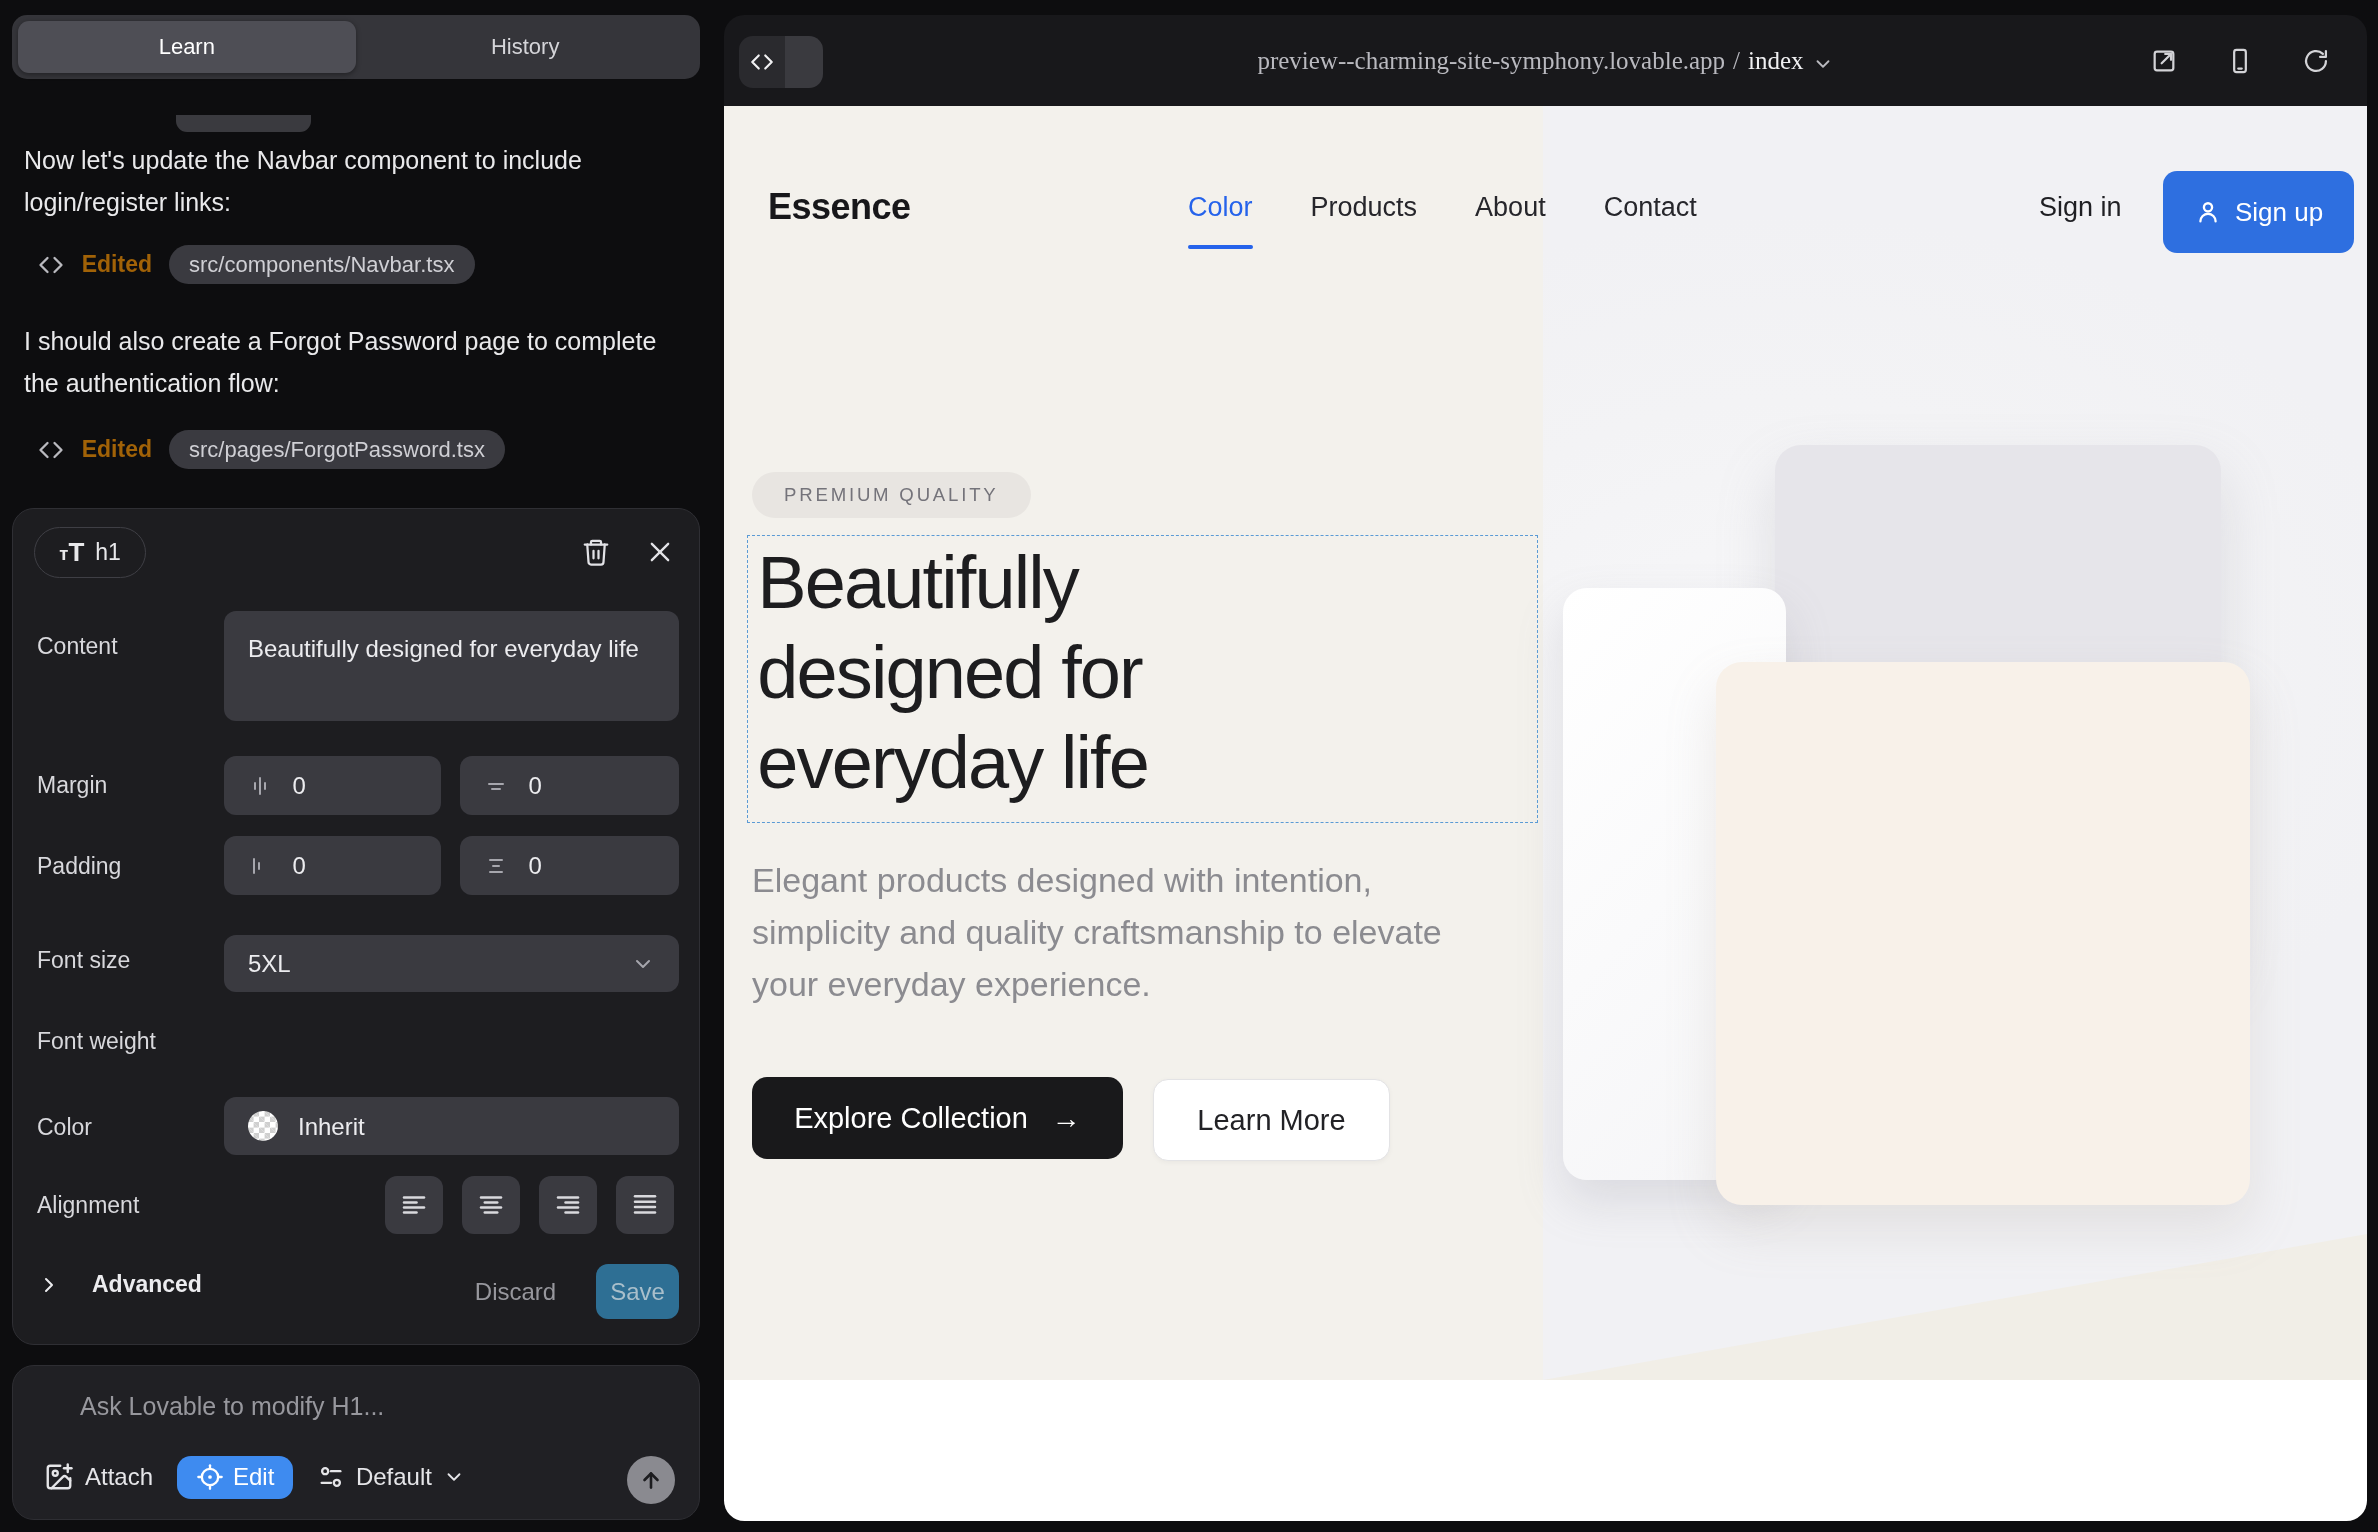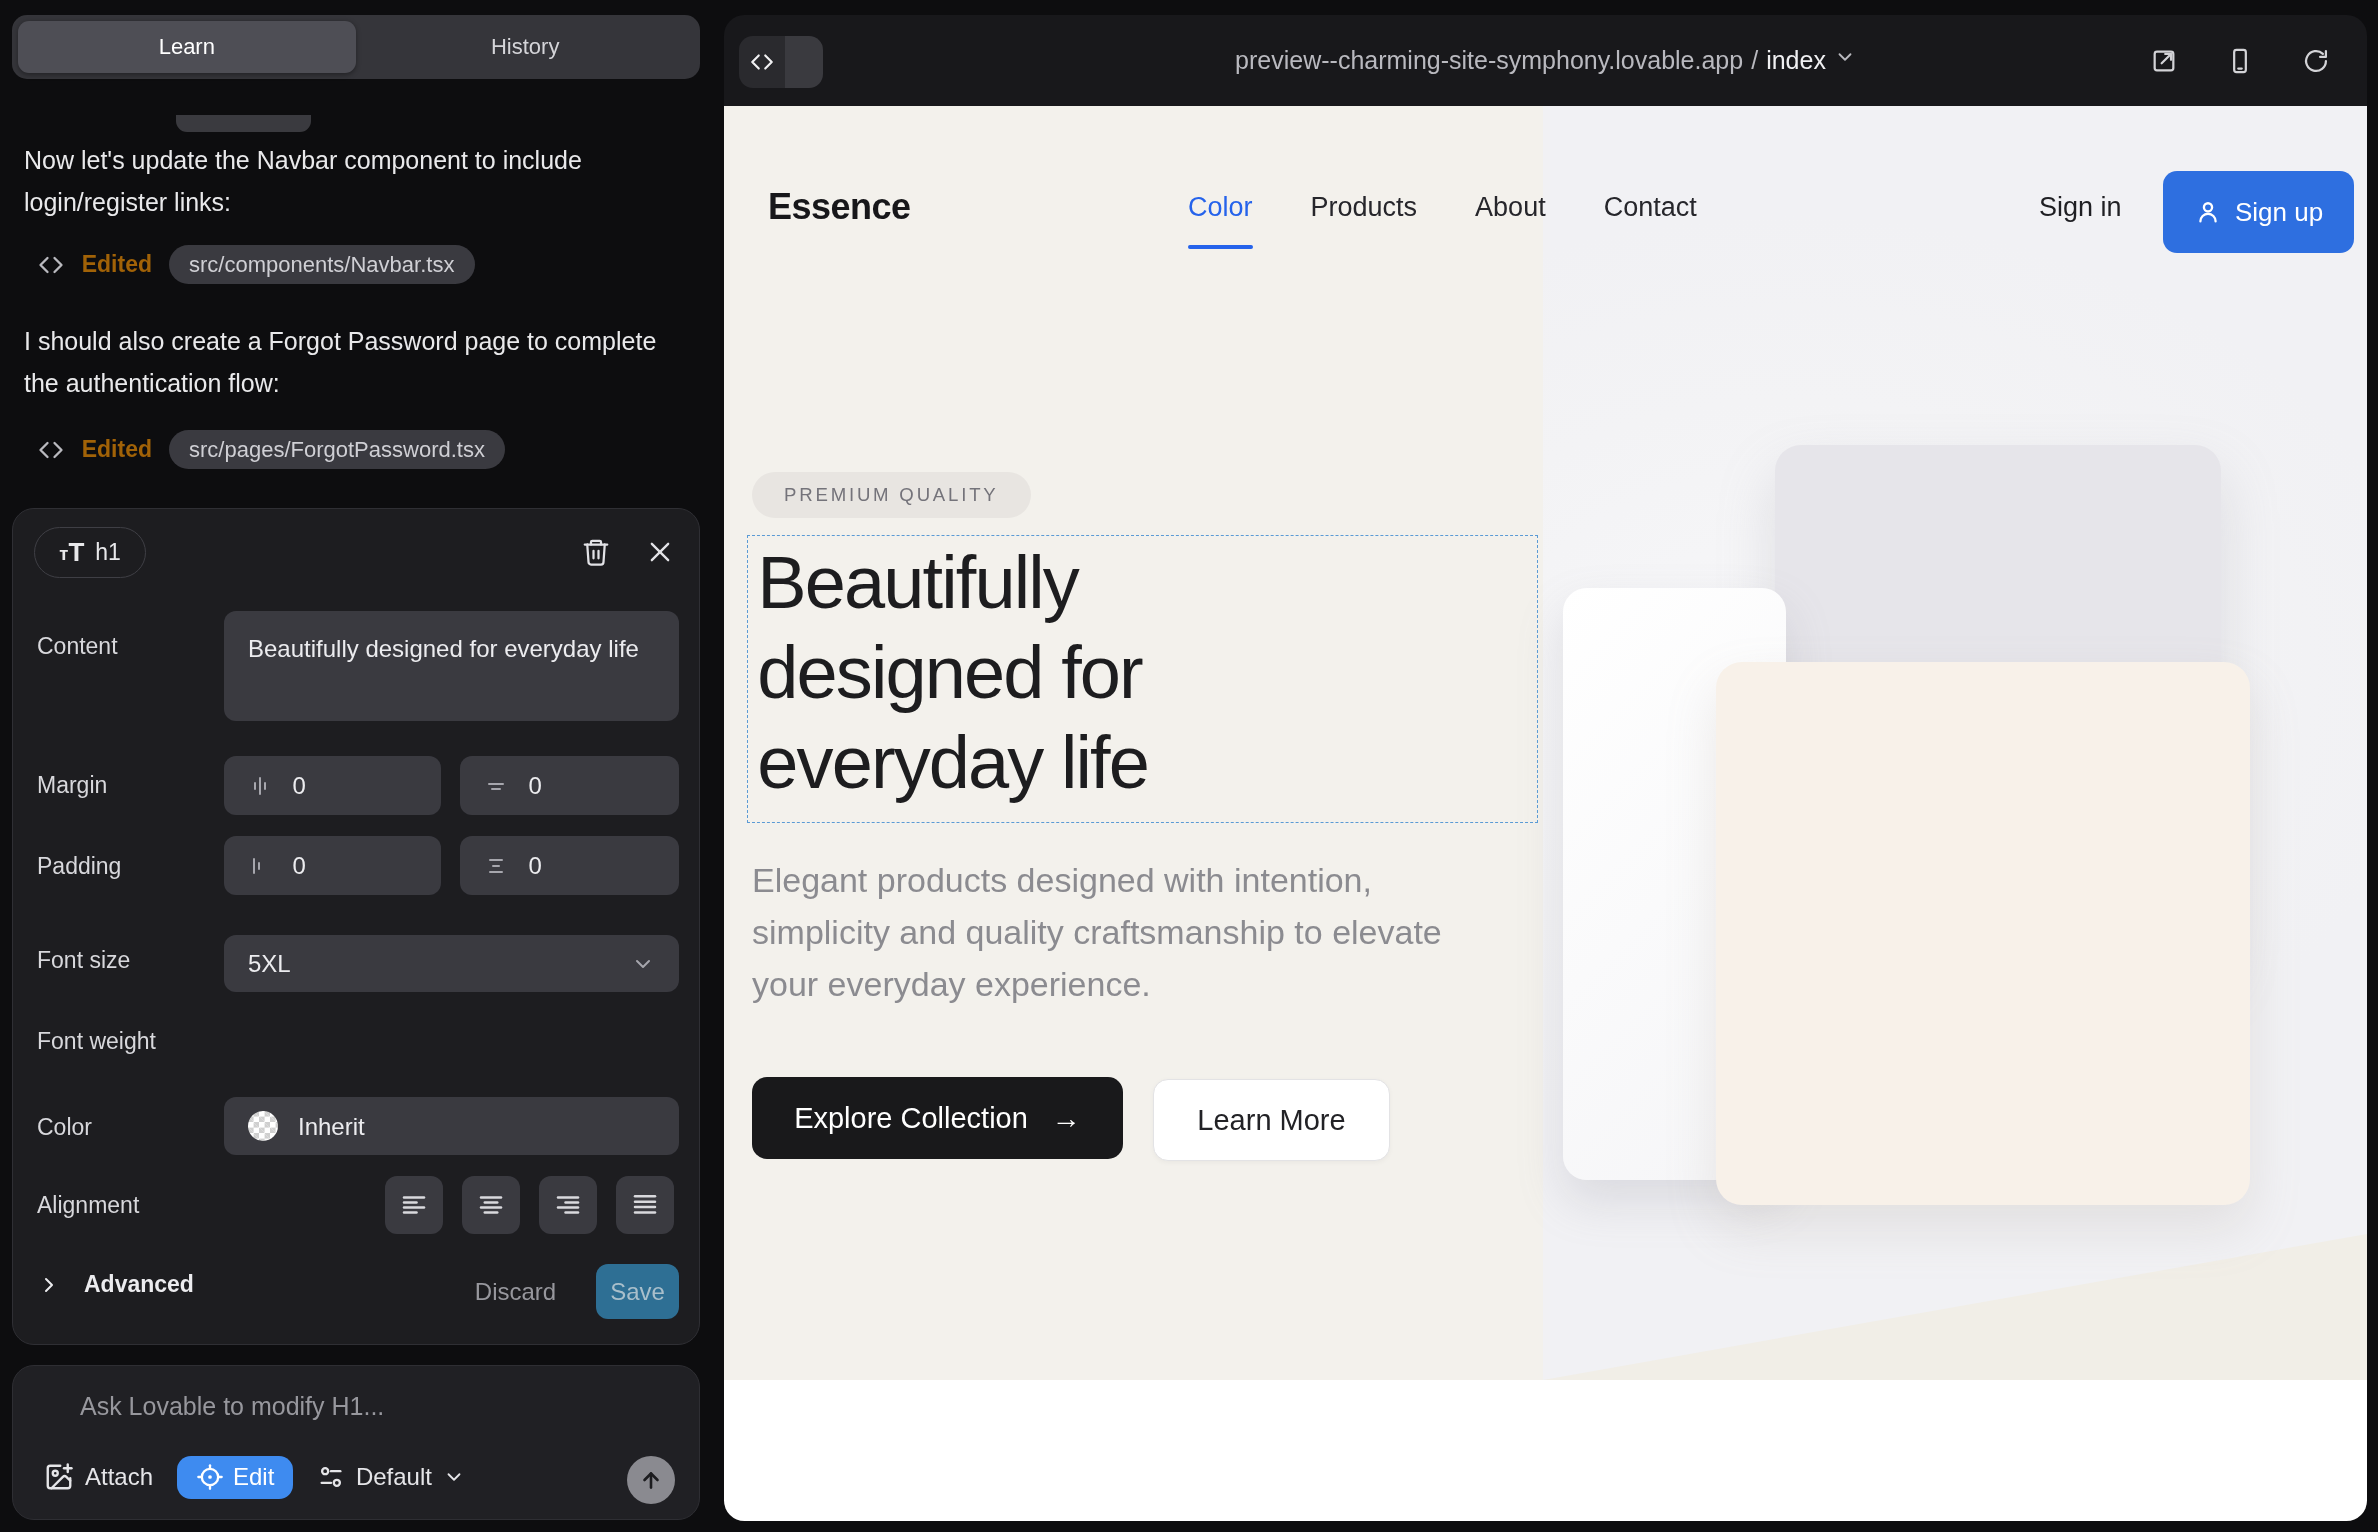--- a/index.html
+++ b/index.html
@@ -48,21 +48,21 @@
   .dim-ic { color:#a6a6ad; }
   .swatch { width:30px; height:30px; border-radius:50%;
     background:
       linear-gradient(45deg,#cfcfcf 25%,transparent 25%,transparent 75%,#cfcfcf 75%),
       linear-gradient(45deg,#cfcfcf 25%,#ffffff 25%,#ffffff 75%,#cfcfcf 75%);
     background-size:11px 11px; background-position:0 0,5.6px 5.6px; }
   .align-btn { position:absolute; top:667px; width:58px; height:58px; background:#3a3a40;
     border-radius:12px; display:flex; align-items:center; justify-content:center;
     color:#d9d9dd; cursor:pointer; }
   .advanced { position:absolute; left:24px; top:762px; display:flex; align-items:center;
-    gap:23px; color:#ececef; font-size:23px; font-weight:600; cursor:pointer; }
+    gap:31px; color:#ececef; font-size:23px; font-weight:600; cursor:pointer; }
   .discard { position:absolute; left:447px; top:755px; width:111px; height:55px;
     display:flex; align-items:center; justify-content:center; font-size:24px;
     color:#97979d; cursor:pointer; }
   .save { position:absolute; left:583px; top:755px; width:83px; height:55px;
     border-radius:12px; display:flex; align-items:center; justify-content:center;
     font-size:24px; border:none; cursor:pointer; }
 
   
   .composer { position:absolute; left:12px; top:1365px; width:688px; height:155px;
     background:#202024; border:0.9px solid #2e2e33; border-radius:22px; }
@@ -80,21 +80,21 @@
   
   .preview { position:absolute; left:724px; top:15px; width:1643px; height:1505px;
     background:#18181b; border-radius:20.4px; }
   .topbar { position:absolute; left:0; top:0; width:100%; height:91px; display:flex;
     align-items:center; justify-content:center; }
   .code-toggle { position:absolute; left:15px; top:21.3px; height:52px; display:flex;
     border-radius:14px; overflow:hidden; cursor:pointer; }
   .code-toggle .seg1 { width:46px; background:#2a2a2e; display:flex; align-items:center;
     justify-content:center; color:#f0f0f2; }
   .code-toggle .seg2 { width:38px; background:#3a3a3f; }
-  .url { font-size:25px; color:#b9b9bf; display:flex; align-items:flex-start; gap:8px; cursor:pointer; }
+  .url { font-size:25px; color:#b9b9bf; display:flex; align-items:flex-end; gap:8px; cursor:pointer;font-family:Liberation Serif, serif; }
   .url .page { color:#f0f0f2; }
   .tb-icons { position:absolute; right:37px; top:0; height:91px; display:flex;
     align-items:center; gap:48px; color:#d3d3d7; }
   .tb-icons > * { cursor:pointer; }
 
   
   .site { position:absolute; left:0; top:91px; width:1643px; height:1415px;
     background:#ffffff; border-radius:0 0 20.4px 20.4px; overflow:hidden; }
   .hero-left { position:absolute; left:0; top:0; width:819px; height:1274px; background:#f3f1ec; }
   .hero-right { position:absolute; left:819px; top:0; width:824px; height:1274px;

